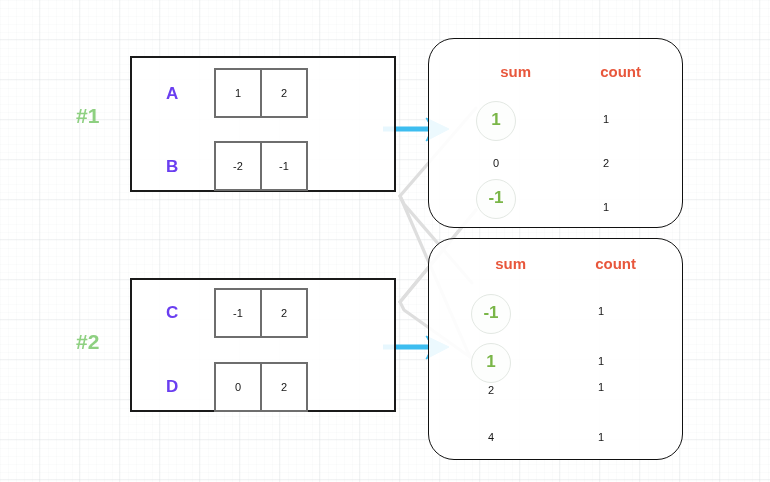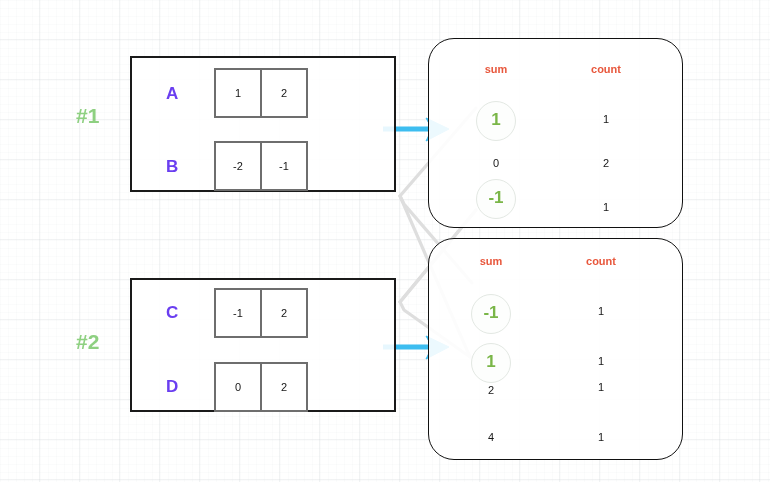--- a/index.html
+++ b/index.html
@@ -90,25 +90,25 @@
     border: 1.6px solid #111111;
     border-radius: 26px;
     background: rgba(255,255,255,0.9);
     box-sizing: border-box;
   }
   #agg-1 { left: 428px; top: 38px;  width: 255px; height: 190px; }
   #agg-2 { left: 428px; top: 238px; width: 255px; height: 222px; }
 
   .agg-head {
     position: absolute;
-    font-size: 11px;
+    font-size: 15px;
     font-weight: bold;
     color: #e8573c;
     font-family: "Liberation Sans", sans-serif;
-    text-align: center;
+    text-align: right;
     width: 70px;
   }
   .agg-cell {
     position: absolute;
     font-size: 11px;
     color: #161616;
     font-family: "Liberation Sans", sans-serif;
     text-align: center;
     width: 70px;
   }

